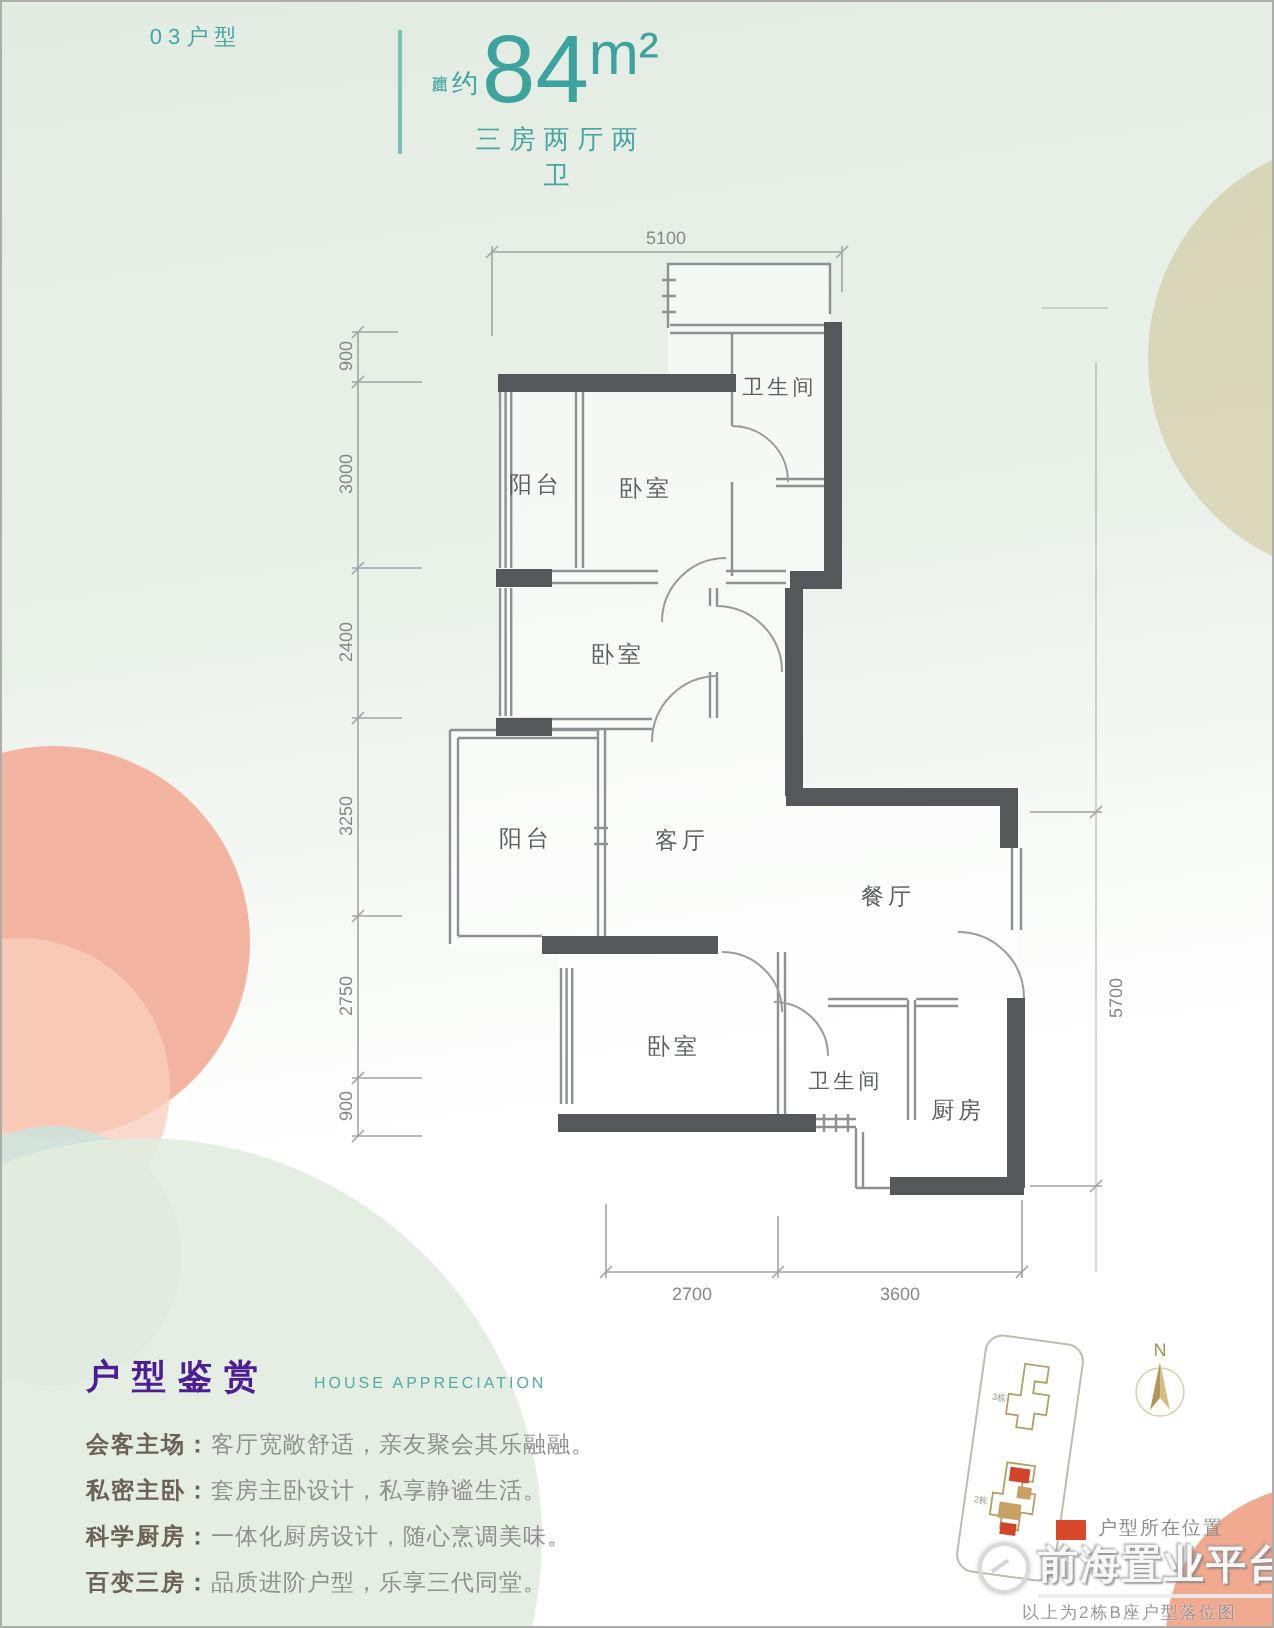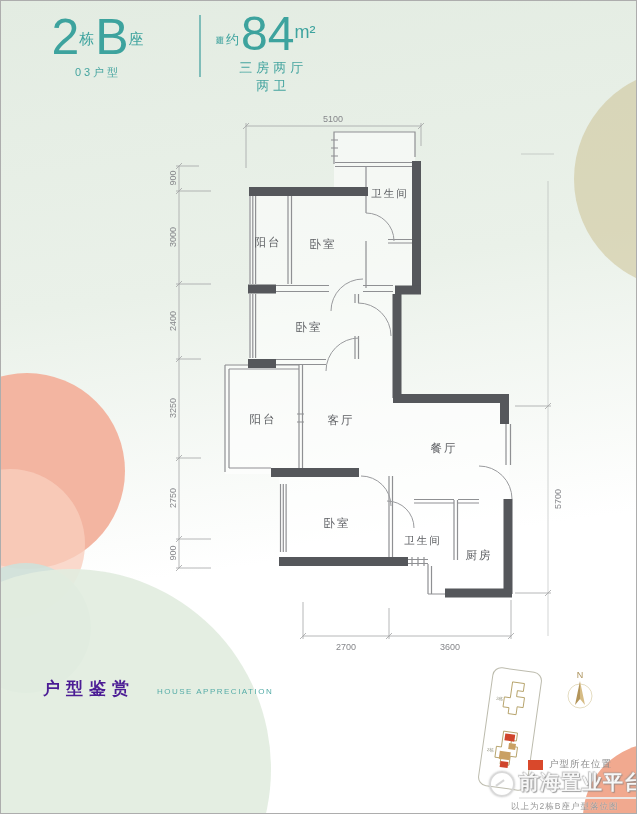--- a/index.html
+++ b/index.html
@@ -22,21 +22,21 @@
   .hdr-big{font-size:50px;line-height:52px;font-weight:400;}
   .hdr-small{font-size:15px;vertical-align:10px;letter-spacing:1px;}
   .hdr-unit{font-size:11px;letter-spacing:3px;margin-top:0px;color:#46a5a0;}
   .hdr-divider{position:absolute;left:160px;top:4px;width:2px;height:62px;background:#7fbdb9;}
   .hdr-right{position:absolute;left:176px;top:0;}
   .area-row{display:flex;align-items:flex-end;color:#3da39e;}
   .area-prefix{writing-mode:vertical-rl;font-size:8px;line-height:9px;letter-spacing:1px;
                height:20px;margin-bottom:8px;color:#55aca7;}
   .area-approx{font-size:13px;margin:0 2px 8px 2px;}
   .area-value{font-size:48px;line-height:46px;font-weight:400;text-align:center;}
-  .area-unit{font-size:18px;margin-bottom:14px;}
+  .area-unit{font-size:30px;margin-bottom:14px;}
   .layout-desc{font-size:13px;letter-spacing:4px;color:#46a5a0;text-align:center;margin-top:2px;margin-left:16px;}
   
   .plan{position:absolute;left:150px;top:95px;width:410px;height:570px;}
   .plan text{font-family:"Liberation Sans",sans-serif;}
   .dimtxt{font-family:"DejaVu Sans Mono",monospace;}
   
   .appr{position:absolute;left:42px;top:676px;width:330px;}
   .appr-title-row{display:flex;align-items:baseline;}
   .appr-title{font-size:17px;letter-spacing:6px;color:#4c1d95;font-weight:bold;}
   .appr-sub{font-size:8px;letter-spacing:1.5px;color:#55aca7;margin-left:22px;}
@@ -74,21 +74,20 @@
   <div class="bg-mint-top"></div>
   <div class="circle c-tan-tr"></div>
   <div class="circle c-peach-l"></div>
   <div class="circle c-peachlight-l"></div>
   <div class="circle c-mint-l"></div>
   <div class="circle c-sage-bl"></div>
   <div class="circle c-peach-br"></div>
 
   <div class="header">
     <div class="hdr-left">
-      <div class="hdr-big"><span>2</span><span class="hdr-small">栋</span><span>B</span><span class="hdr-small">座</span></div>
       <div class="hdr-unit">03户型</div>
     </div>
     <div class="hdr-divider"></div>
     <div class="hdr-right">
       <div class="area-row">
         <span class="area-prefix">建面</span>
         <span class="area-approx">约</span>
         <span class="area-value">84</span>
         <span class="area-unit">m²</span>
       </div>
@@ -189,20 +188,34 @@
       <text x="272" y="448" font-size="10.5">卫生间</text>
       <text x="328" y="463">厨房</text>
     </g>
   </svg>
 
   <div class="appr">
     <div class="appr-title-row">
       <span class="appr-title">户型鉴赏</span>
       <span class="appr-sub">HOUSE APPRECIATION</span>
     </div>
+    <div class="appr-points">
+      <div class="appr-point">
+        <span class="pt-label">会客主场：</span><span class="pt-text">客厅宽敞舒适，亲友聚会其乐融融。</span>
+      </div>
+      <div class="appr-point">
+        <span class="pt-label">私密主卧：</span><span class="pt-text">套房主卧设计，私享静谧生活。</span>
+      </div>
+      <div class="appr-point">
+        <span class="pt-label">科学厨房：</span><span class="pt-text">一体化厨房设计，随心烹调美味。</span>
+      </div>
+      <div class="appr-point">
+        <span class="pt-label">百变三房：</span><span class="pt-text">品质进阶户型，乐享三代同堂。</span>
+      </div>
+    </div>
   </div>
 
   <div class="site-rect">
     <svg viewBox="0 0 46 116" width="46" height="116">
       <g stroke="#b3a066" stroke-width="0.9" fill="none">
         <path d="M20,12 h12 v8 h-6 v6 h8 v10 h-6 v8 h-8 v-6 h-6 v-10 h6 z"></path>
         <path d="M18,62 h14 v8 h-5 v6 h7 v10 h-6 v9 h-9 v-6 h-6 v-11 h5 z"></path>
       </g>
       <g stroke="none">
         <rect x="20" y="64" width="10" height="7" fill="#d0452c"></rect>

